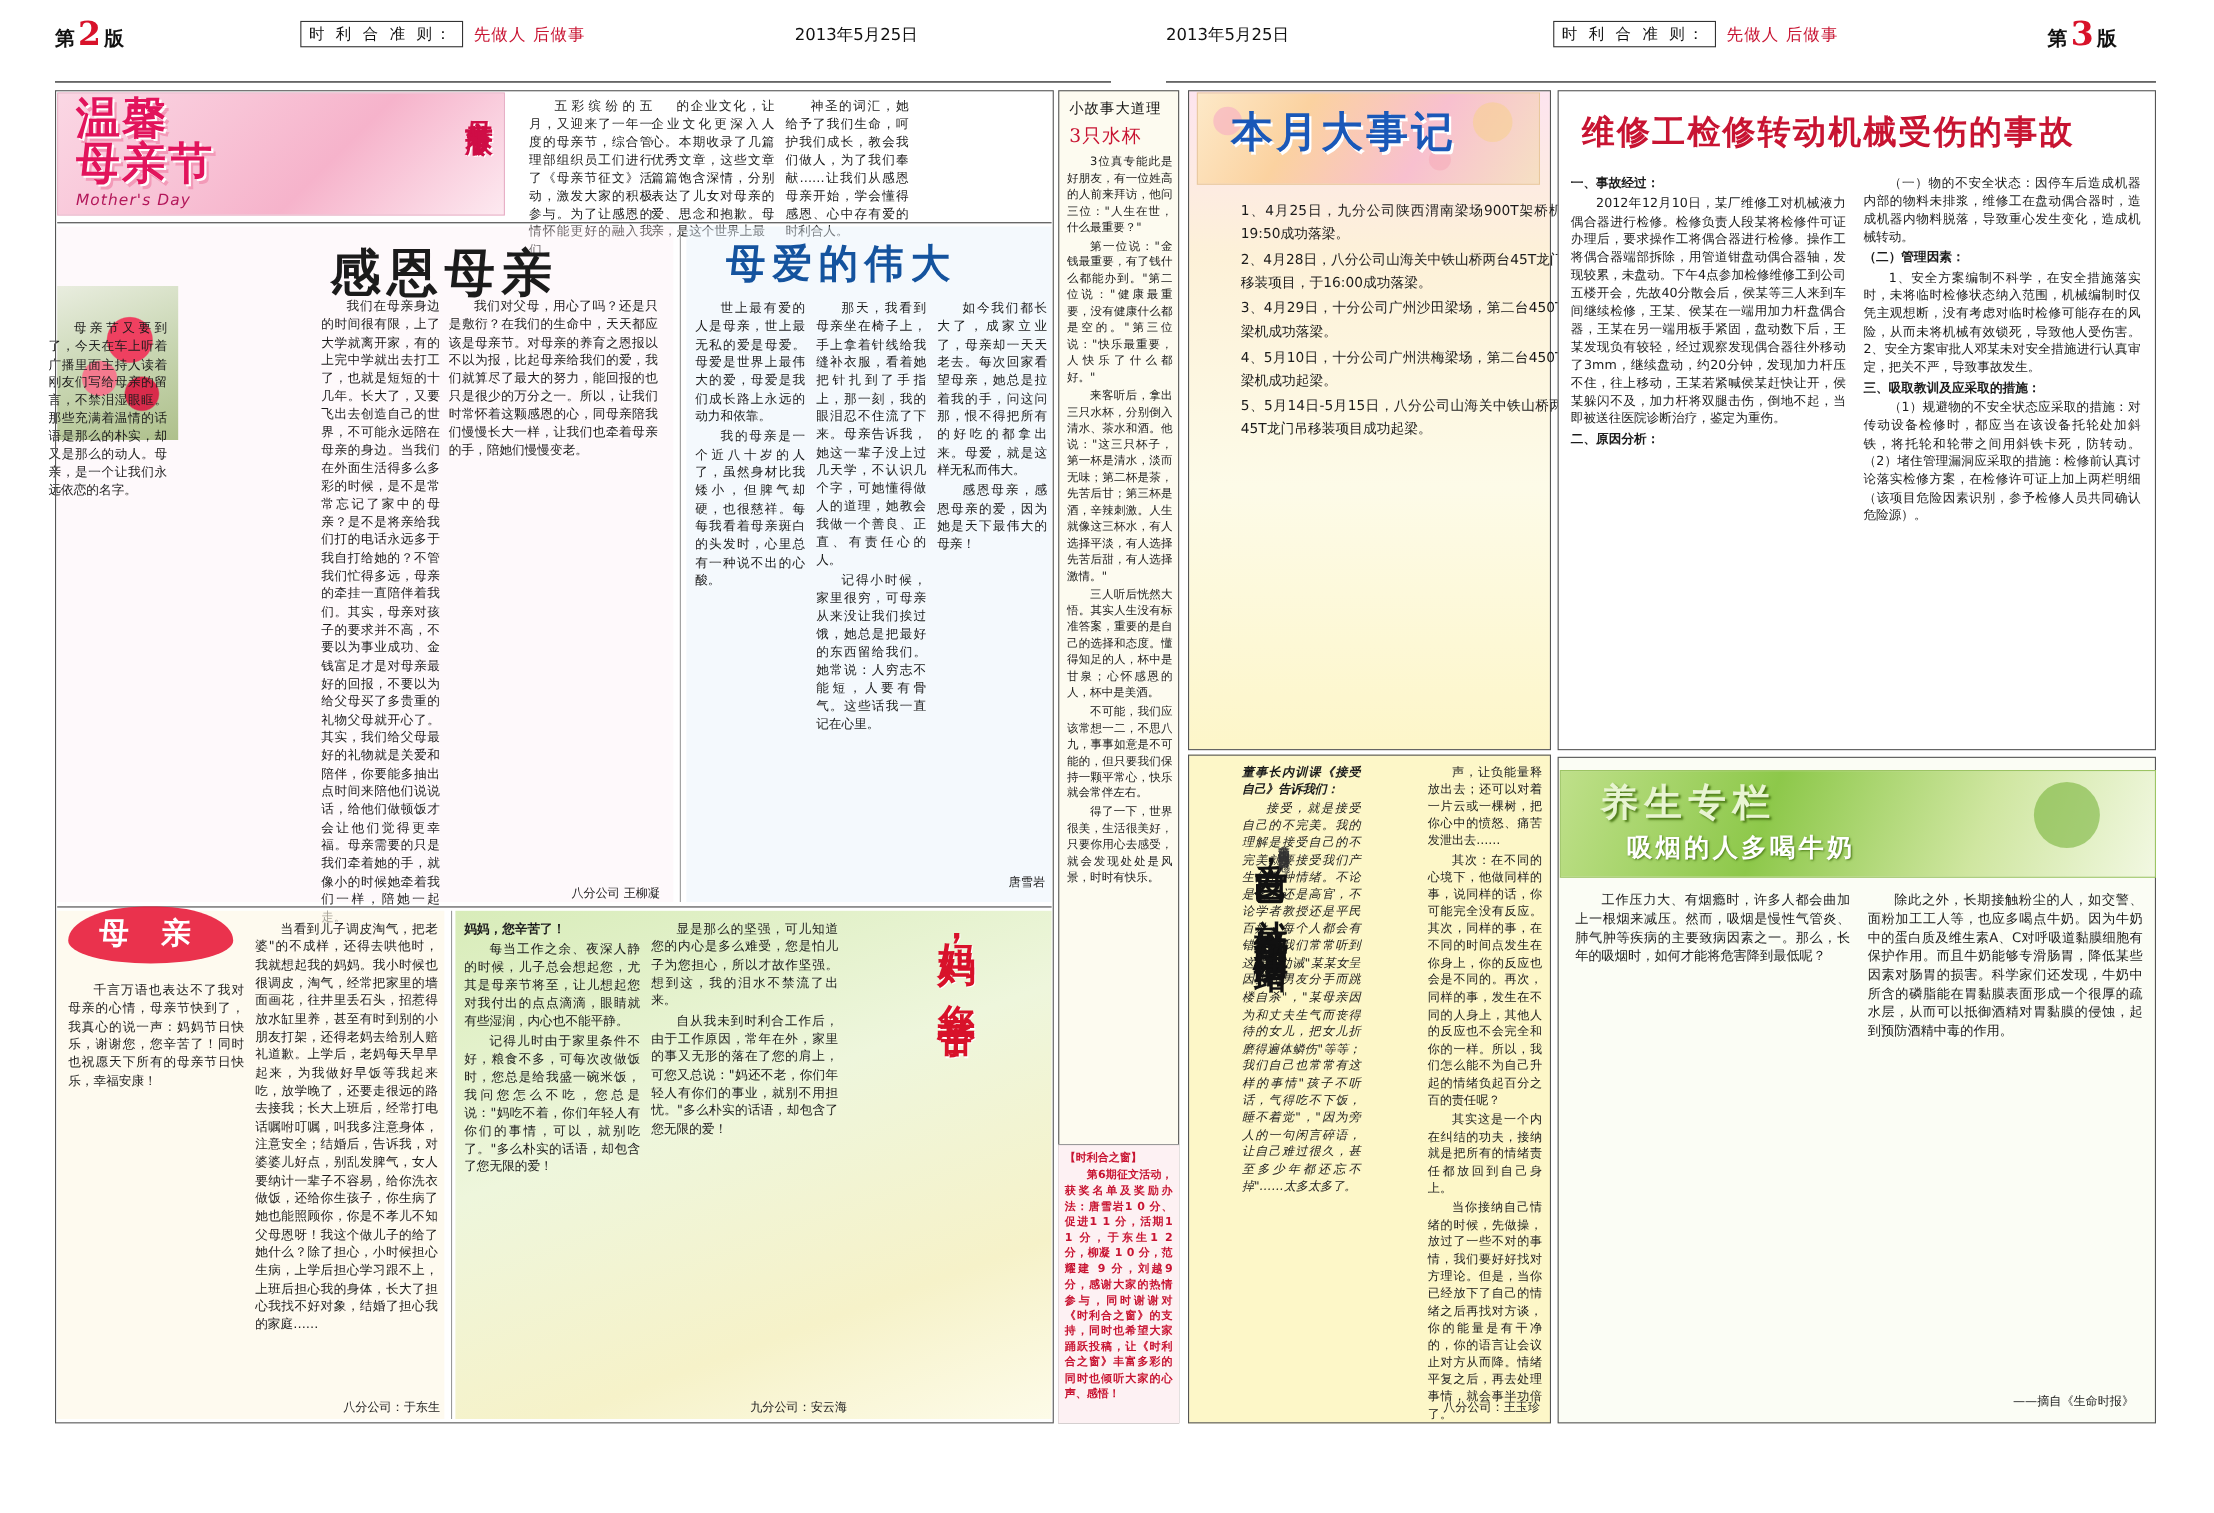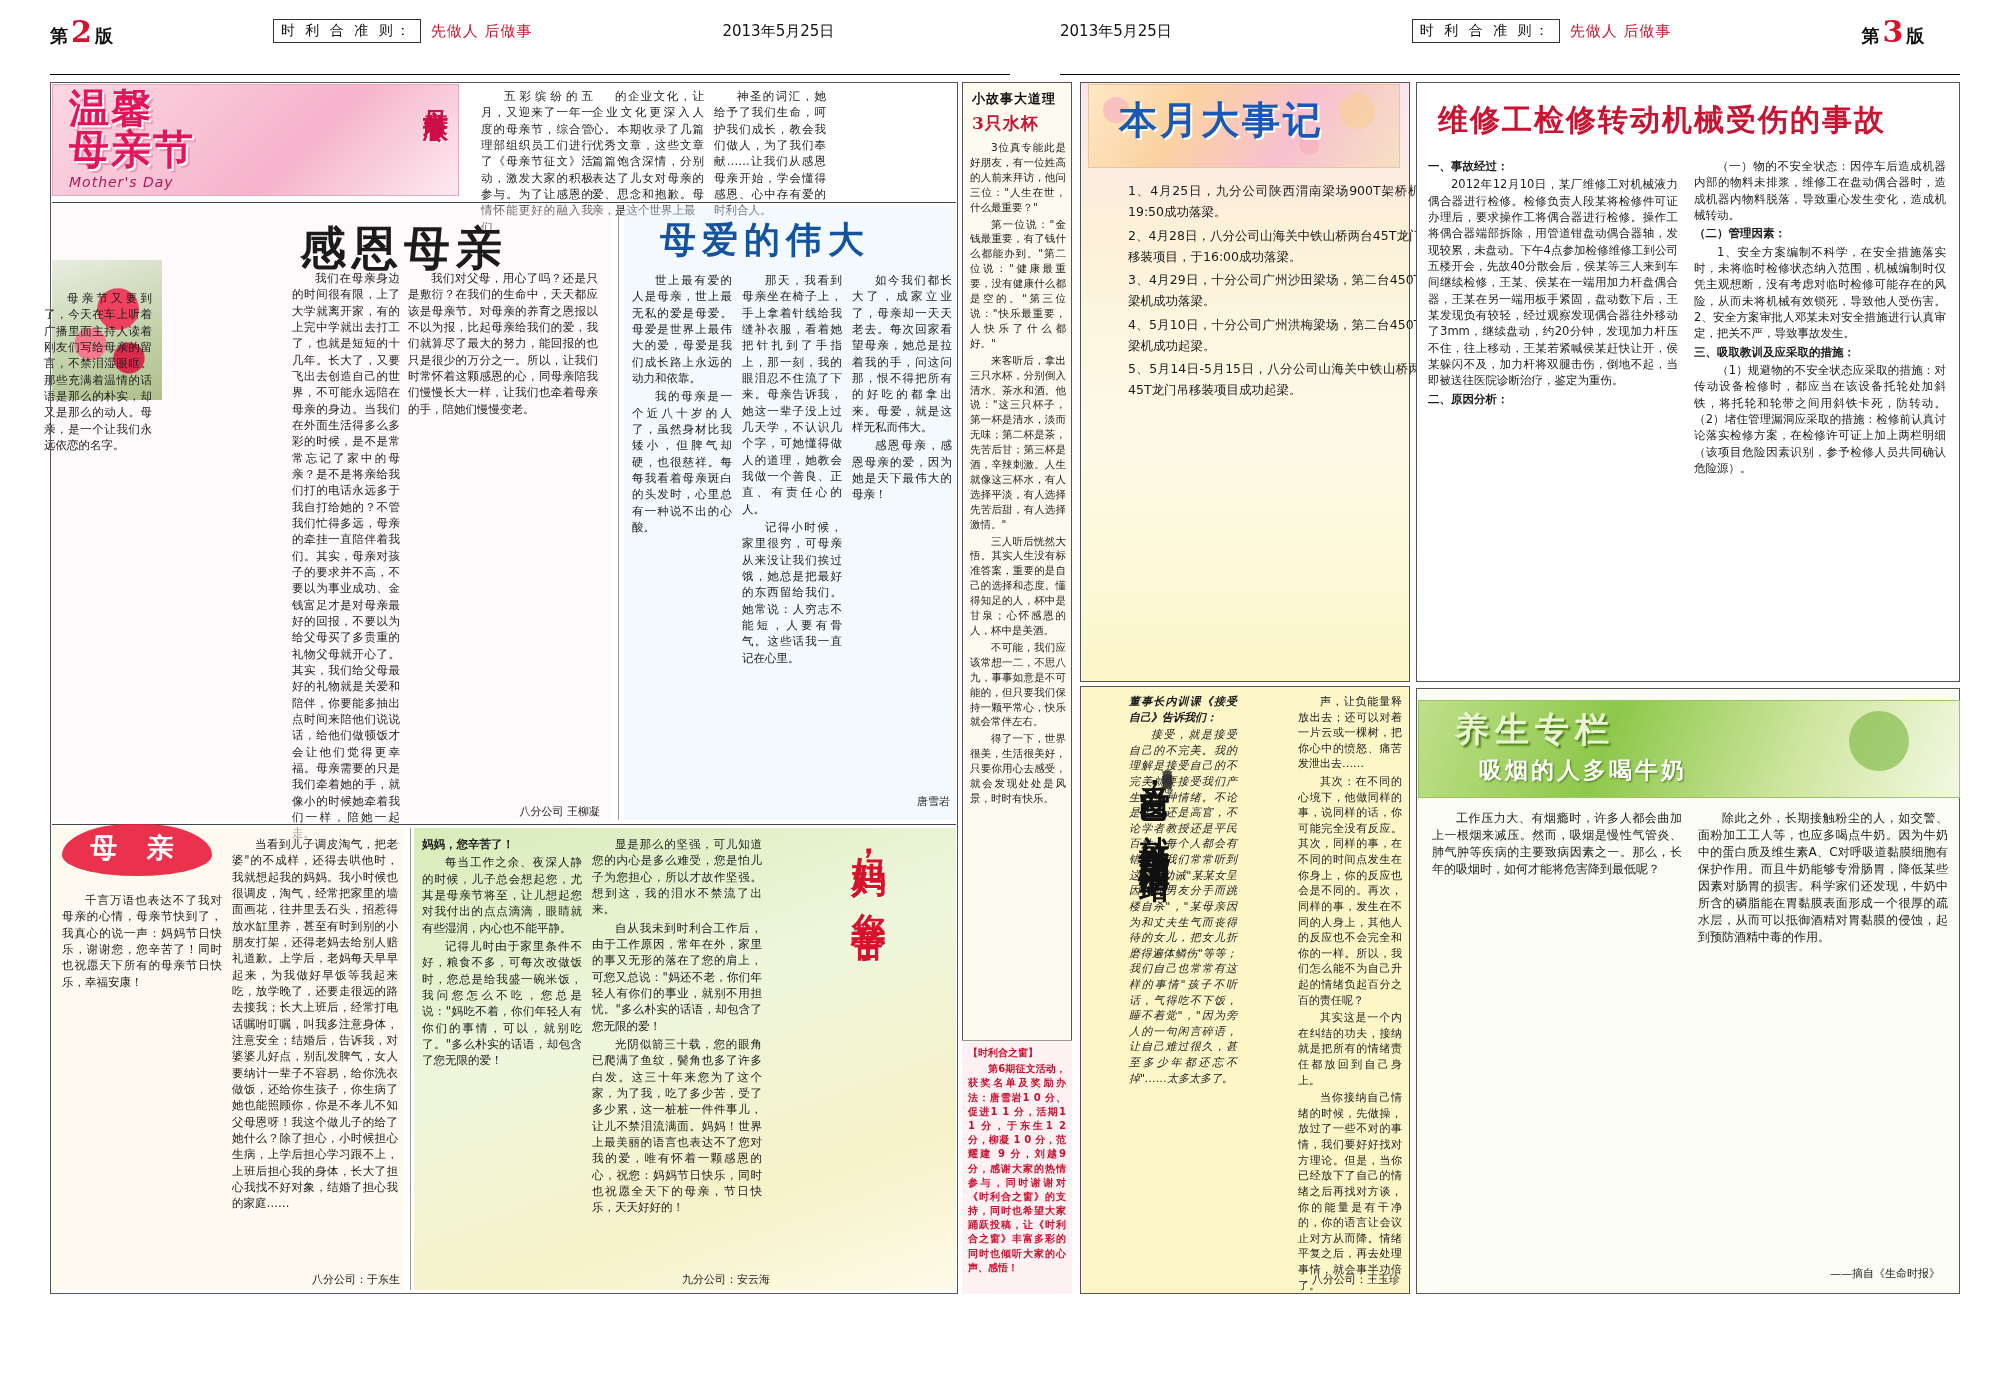--- a/index.html
+++ b/index.html
@@ -153,21 +153,21 @@
     position:absolute;left:1090px;top:760px;width:86px;height:520px;
     writing-mode:vertical-rl;text-orientation:upright;
     font-family:"DejaVu Serif","Liberation Serif",serif;
     font-size:31px;font-weight:bold;color:#111;letter-spacing:5px;
   }
   .greenzone{position:absolute;background:#eef7e2;}
   .bluezone{position:absolute;background:#e7f1fb;}
   .pinkzone{position:absolute;background:#fdeef3;}
   .creamzone{position:absolute;background:#fdf6e4;}
   .smallhead{
-    position:absolute;font-size:14px;font-weight:bold;color:#111;letter-spacing:1px;
+    position:absolute;font-size:14px;font-weight:normal;color:#111;letter-spacing:1px;
     font-family:"DejaVu Serif","Liberation Serif",serif;
   }
   .vsep{position:absolute;width:1px;background:#999;}
   .redtxt{color:#c81432;}
   .list-item{margin-bottom:5px;}
 </style>
 </head>
 <body>
 
 <div class="page">
@@ -275,21 +275,20 @@
   <div class="greenzone" style="left:414px;top:828px;width:542px;height:462px;
        background:linear-gradient(160deg,#d8ecb9 0%,#eef6dc 40%,#f6f2c9 75%,#fdfbe8 100%);"></div>
   <div class="col" style="position:absolute;left:422px;top:836px;width:160px;height:430px;">
     <p style="text-indent:0;font-weight:bold;">妈妈，您辛苦了！</p>
     <p>每当工作之余、夜深人静的时候，儿子总会想起您，尤其是母亲节将至，让儿想起您对我付出的点点滴滴，眼睛就有些湿润，内心也不能平静。</p>
     <p>记得儿时由于家里条件不好，粮食不多，可每次改做饭时，您总是给我盛一碗米饭，我问您怎么不吃，您总是说："妈吃不着，你们年轻人有你们的事情，可以，就别吃了。"多么朴实的话语，却包含了您无限的爱！</p>
   </div>
   <div class="col" style="position:absolute;left:592px;top:836px;width:170px;height:430px;">
     <p>显是那么的坚强，可儿知道您的内心是多么难受，您是怕儿子为您担心，所以才故作坚强。想到这，我的泪水不禁流了出来。</p>
     <p>自从我未到时利合工作后，由于工作原因，常年在外，家里的事又无形的落在了您的肩上，可您又总说："妈还不老，你们年轻人有你们的事业，就别不用担忧。"多么朴实的话语，却包含了您无限的爱！</p>
-    <p>光阴似箭三十载，您的眼角已爬满了鱼纹，鬓角也多了许多白发。这三十年来您为了这个家，为了我，吃了多少苦，受了多少累，这一桩桩一件件事儿，让儿不禁泪流满面。妈妈！世界上最美丽的语言也表达不了您对我的爱，唯有怀着一颗感恩的心，祝您：妈妈节日快乐，同时也祝愿全天下的母亲，节日快乐，天天好好的！</p>
   </div>
   <div class="mamaV">妈妈，您辛苦了！</div>
   <div class="sig" style="position:absolute;left:590px;top:1268px;width:180px;">九分公司：安云海</div>
 
   <div class="bx" style="left:50px;top:82px;width:908px;height:1212px;border:1px solid #555;"></div>
 
   <div class="bx" style="left:962px;top:82px;width:110px;height:1212px;border:1px solid #555;background:#fdfbf0;"></div>
   <div class="smallhead" style="left:972px;top:90px;width:96px;font-size:13px;">小故事大道理</div>
   <div class="smallhead redtxt" style="left:972px;top:112px;width:96px;font-size:17px;">3只水杯</div>
   <div class="col" style="position:absolute;left:970px;top:140px;width:96px;height:1140px;font-size:10.5px;">

